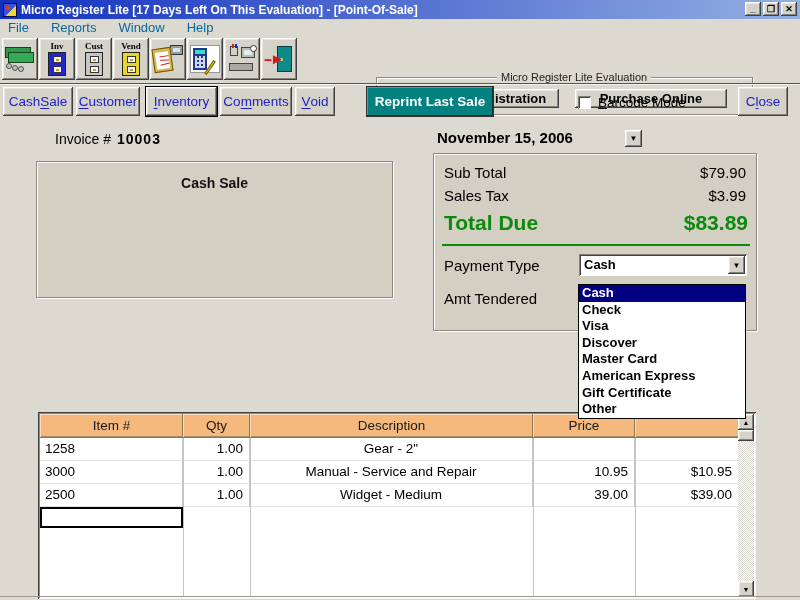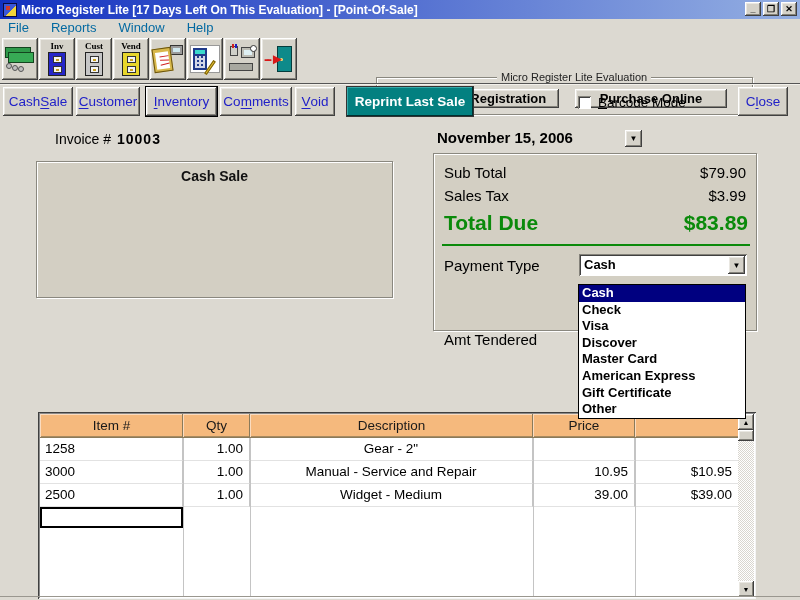--- a/index.html
+++ b/index.html
@@ -74,47 +74,47 @@
   #btn-purchase { left:198px; width:152px; }
 
   #tb-sep-dark { left:0; top:83px; width:800px; height:1px; background:#555; }
   #tb-sep-lite { left:0; top:84px; width:800px; height:1px; background:#f2f0ea; }
 
   
   .nav-btn { position:absolute; top:87px; height:29px; font-size:13.5px; color:#2121c8;
     display:flex; align-items:center; justify-content:center; }
   .nav-btn u { text-underline-offset:2px; }
   .focused { outline:1px solid #000; }
-  #btn-reprint { position:absolute; left:346px; top:86px; width:128px; height:31px; background:#038080;
+  #btn-reprint { position:absolute; left:366px; top:86px; width:128px; height:31px; background:#038080;
     color:#fff; font-size:13.5px; font-weight:bold; display:flex; align-items:center; justify-content:center;
     box-shadow: inset -1px -1px 0 #012f2f, inset 1px 1px 0 #35a8a8; border:1px solid #333; }
   #barcode-box { left:578px; top:96px; width:13px; height:13px; background:#fff;
     box-shadow: inset 1px 1px 0 #84827a, inset -1px -1px 0 #fff, inset 2px 2px 0 #404040; }
   #barcode-label { left:598px; top:95px; font-size:13.5px; color:#000; }
   #btn-close { left:738px; top:87px; width:50px; height:29px; }
 
   
   #invoice-label { left:55px; top:131px; font-size:14px; font-weight:normal; }
   #invoice-number { left:117px; top:131px; font-size:14px; font-weight:bold; letter-spacing:1px; }
   #date-value { left:437px; top:129px; font-size:15px; font-weight:bold; }
   #date-drop { left:625px; top:130px; width:17px; height:17px; font-size:8px; display:flex; align-items:center; justify-content:center; color:#000; }
 
   
   #sale-panel { left:36px; top:161px; width:357px; height:137px; background:#D3CFC3; }
-  #sale-panel-title { position:absolute; top:6px; width:100%; text-align:center; font-size:14px; font-weight:bold; color:#111; }
+  #sale-panel-title { position:absolute; top:13px; width:100%; text-align:center; font-size:14px; font-weight:bold; color:#111; }
 
   
   #totals-panel { left:433px; top:153px; width:324px; height:178px; background:#D3CFC3; }
   .tot-label { position:absolute; left:10px; font-size:15px; color:#000; }
   .tot-value { position:absolute; right:10px; font-size:15px; color:#000; }
   #total-due-label { position:absolute; left:10px; top:57px; font-size:21px; font-weight:bold; color:#0b8a0b; }
   #total-due-value { position:absolute; right:8px; top:57px; font-size:21px; font-weight:bold; color:#0b8a0b; }
   #green-rule { position:absolute; left:8px; top:90px; width:308px; height:2px; background:#0b8a0b; }
   #payment-label { position:absolute; left:10px; top:103px; font-size:15px; }
-  #tendered-label { position:absolute; left:10px; top:136px; font-size:15px;margin-top:41px; }
+  #tendered-label { position:absolute; left:10px; top:136px; font-size:15px; }
   #payment-combo { position:absolute; left:145px; top:100px; width:168px; height:22px; background:#fff;
     box-shadow: inset 1px 1px 0 #84827a, inset -1px -1px 0 #fff, inset 2px 2px 0 #404040; }
   #payment-combo-value { position:absolute; left:5px; top:3px; font-size:13px; font-weight:bold; }
   #payment-combo-btn { position:absolute; right:2px; top:2px; width:17px; height:18px; font-size:8px;
     display:flex; align-items:center; justify-content:center; color:#000; }
 
   
   #payment-list { left:578px; top:284px; width:168px; height:135px; background:#fff; border:1px solid #000; z-index:30; }
   .dd-item { height:16.6px; line-height:16.6px; padding-left:3px; font-size:13px; font-weight:bold; color:#000; white-space:nowrap; overflow:hidden; }
   .dd-selected { background:#000080; color:#fff; }

